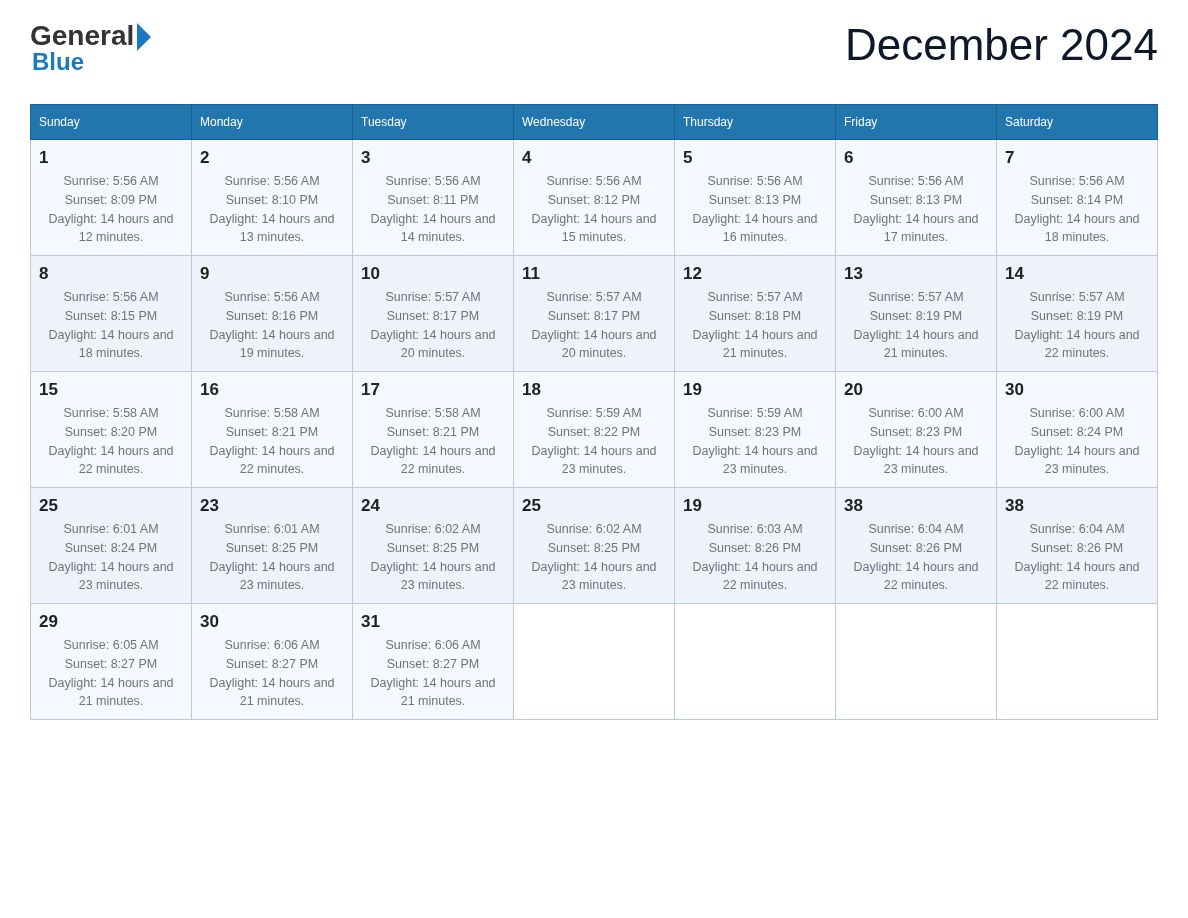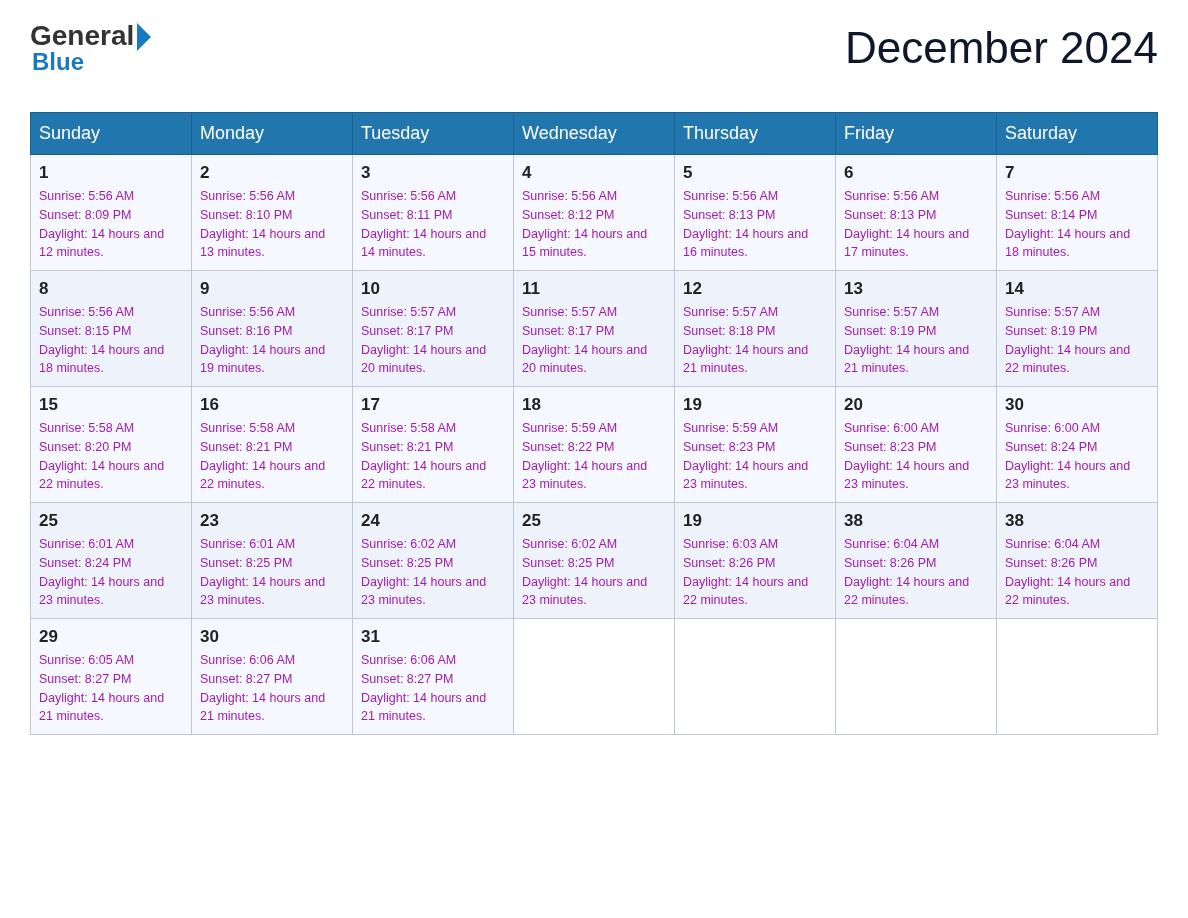--- a/index.html
+++ b/index.html
@@ -6,22 +6,22 @@
     body {
       font-family: Arial, sans-serif;
       background: #fff;
       padding: 20px 30px;
       width: 1188px;
       min-height: 918px;
     }
     .header {
       display: flex;
       justify-content: space-between;
-      align-items: center;
-      margin-bottom: 36px;
+      align-items: flex-start;
+      margin-bottom: 28px;
     }
     .logo {
       display: flex;
       flex-direction: column;
       align-items: flex-start;
     }
     .logo-top {
       display: flex;
       align-items: center;
     }
@@ -61,42 +61,43 @@
     }
     .calendar {
       width: 100%;
       border-collapse: collapse;
       border: 1px solid #aac;
     }
     .calendar th {
       background: #2176ae;
       color: #fff;
       padding: 10px 8px;
-      font-size: 18px;
+      font-size: 12px;
       font-weight: normal;
       text-align: left;
       border: 1px solid #1a6090;
     }
     .calendar td {
       vertical-align: top;
       padding: 8px;
       border: 1px solid #c0c8d8;
       width: 14.28%;
       min-height: 100px;
     }
     .day-number {
       font-size: 17px;
       font-weight: bold;
       color: #222;
       margin-bottom: 4px;
     }
     .day-info {
       font-size: 12.5px;
-      color: #a21caf;
+      color: #737373;
       line-height: 1.5;
+      text-align: center;
     }
     .empty-cell {
       background: #fff;
     }
     tr:nth-child(odd) td { background: #f5f8ff; }
     tr:nth-child(even) td { background: #eef2fb; }
     .calendar td.empty-cell { background: #fff; }
   </style>
 </head>
 <body>

